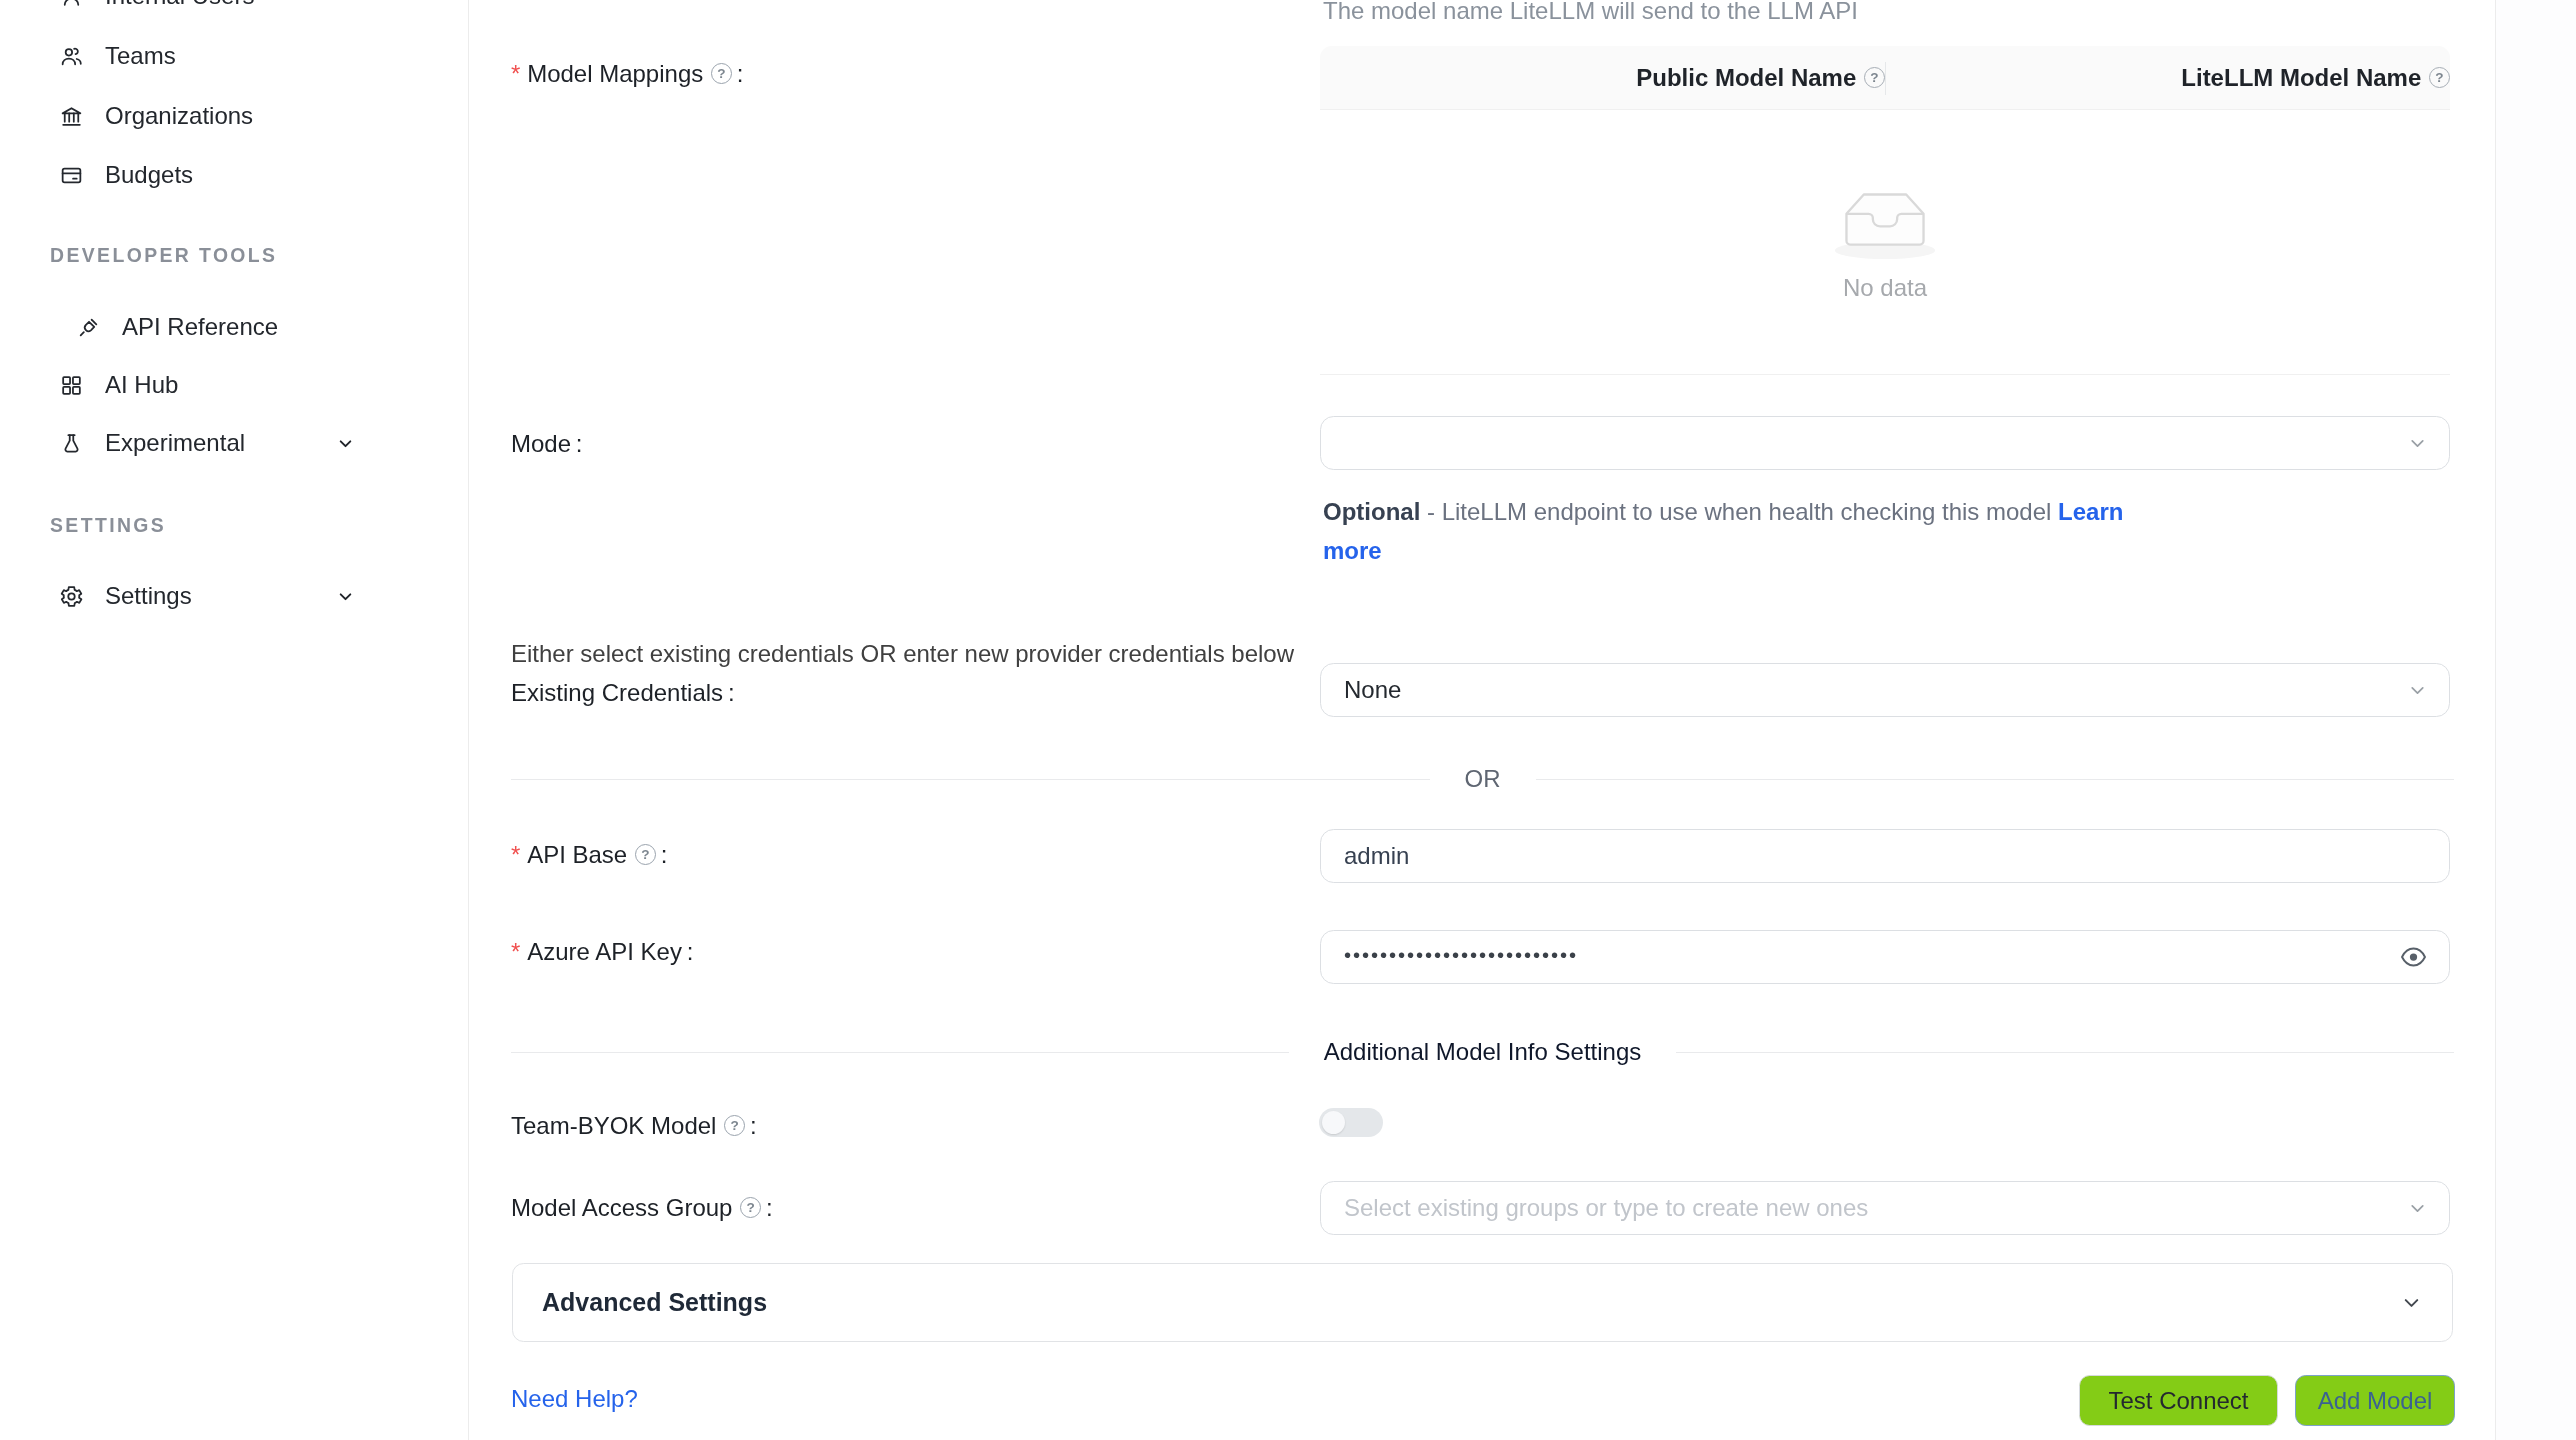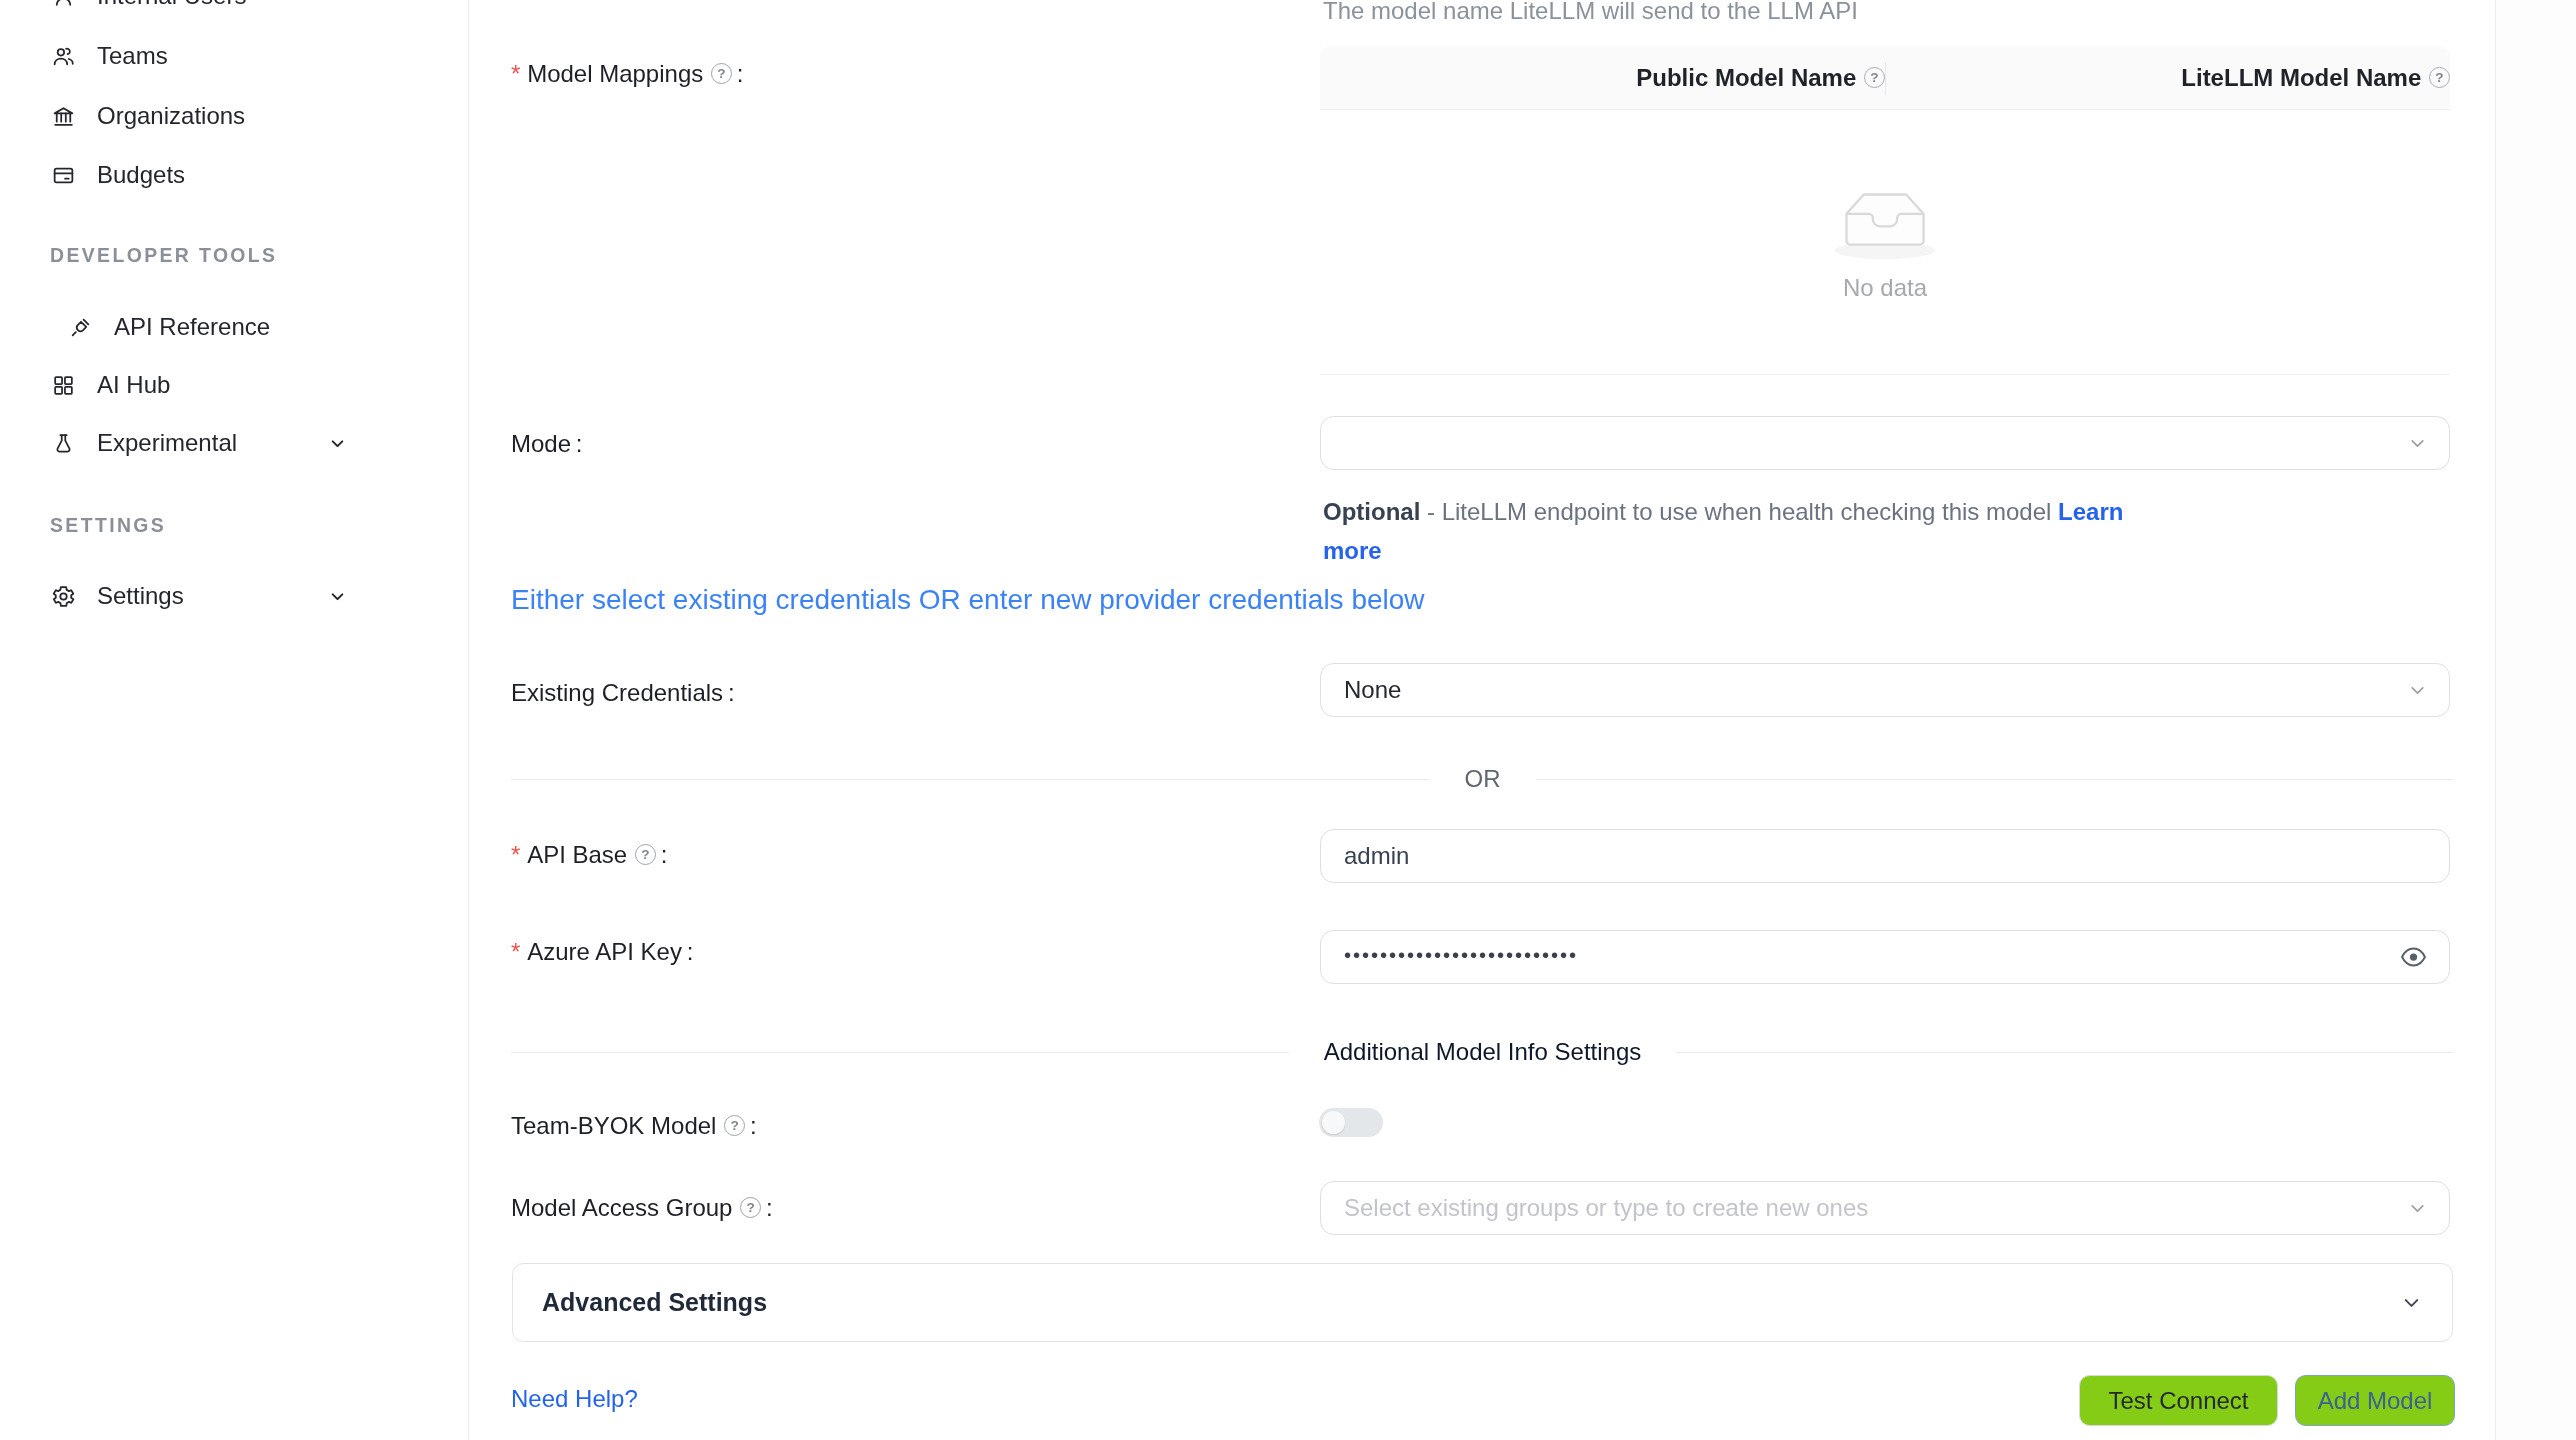--- a/index.html
+++ b/index.html
@@ -7,21 +7,21 @@
   body {
     font-family: "Liberation Sans", "DejaVu Sans", sans-serif;
     background:#ffffff; overflow:hidden; position:relative;
     color:#24292f; font-size:24px;
   }
   #app { position:absolute; inset:0; width:2576px; height:1440px; }
 
   
   .sidebar { position:absolute; left:0; top:0; width:469px; height:1440px;
              background:#ffffff; border-right:1px solid #ececec; }
-  .nav-item { position:absolute; left:0; width:516px; height:58px;
+  .nav-item { position:absolute; left:8px; width:516px; height:58px;
               display:flex; align-items:center; cursor:pointer; }
   .nav-item .nicon { position:absolute; left:50px; width:27px; height:27px;
                      display:flex; align-items:center; justify-content:center; color:#24282e; }
   .nav-item .nlabel { position:absolute; left:97px; font-size:24px; color:#23272d; white-space:nowrap; }
   .nav-item .nchev { position:absolute; left:327px; width:21px; height:21px; color:#1f2329; }
   .nav-section { position:absolute; left:50px; font-size:19.4px; font-weight:700;
                  letter-spacing:2.4px; color:#8a8f98; white-space:nowrap; }
 
   
   .main { position:absolute; left:469px; top:0; right:0; bottom:0; }
@@ -63,21 +63,21 @@
   .value-dark { color:#24292f; }
   .dots { font-size:20.3px; letter-spacing:1.9px; color:#3b4149; transform:translateY(-1.9px); }
   .eye { position:absolute; right:21px; top:50%; transform:translateY(-50%);
          width:29px; height:29px; color:#586069; cursor:pointer; }
 
   .helper { position:absolute; left:1323px; top:492px; width:1143px; font-size:24px;
             color:#6b7280; line-height:39px; }
   .helper b { color:#374151; }
   .lnk { color:#2563eb; font-weight:600; cursor:pointer; }
 
-  .note { position:absolute; left:511px; top:584px; font-size:28px; color:#3b82f6; white-space:nowrap; }
+  .note { position:absolute; left:511px; top:640px; font-size:24px; color:#404040; white-space:nowrap; }
 
   .divider { position:absolute; left:511px; width:1943px; display:flex; align-items:center;gap:6px; }
   .divider .dline { flex:1; height:1px; background:#e9eaec; }
   .divider .dtext { padding:0 29px; white-space:nowrap; }
   .or-text { color:#5f6672; font-size:24px; }
   .sec-text { color:#0f172a; font-size:24px; }
 
   
   .switch { position:absolute; left:1319px; top:1108px; width:64px; height:29px;
             border-radius:14.5px; background:#e4e7ea; cursor:pointer; }

